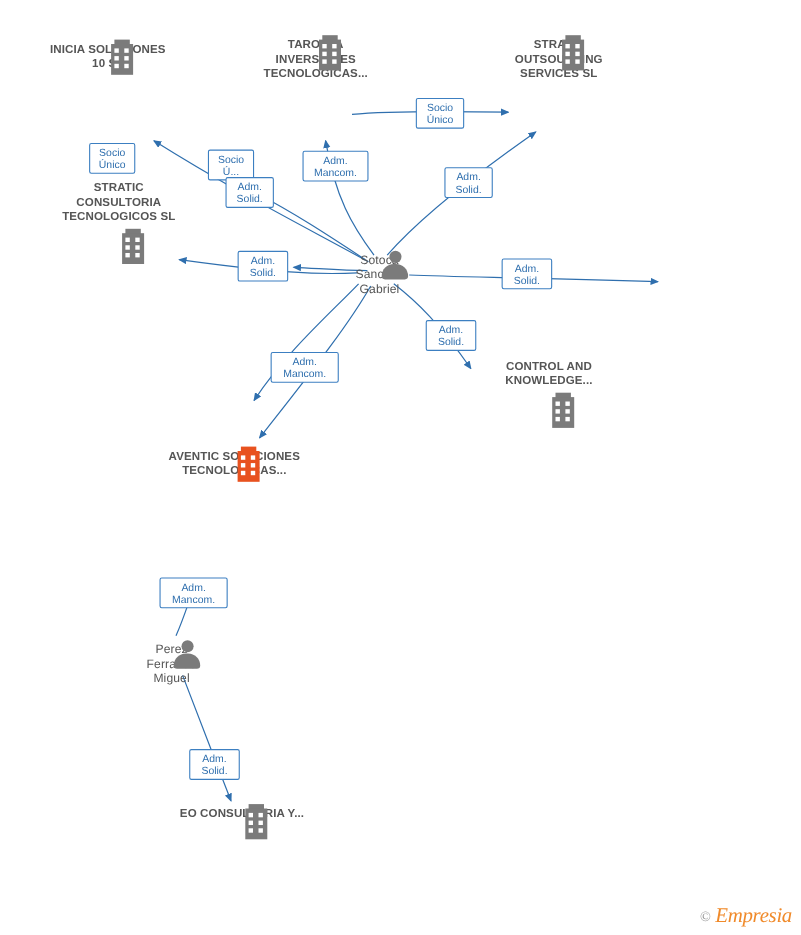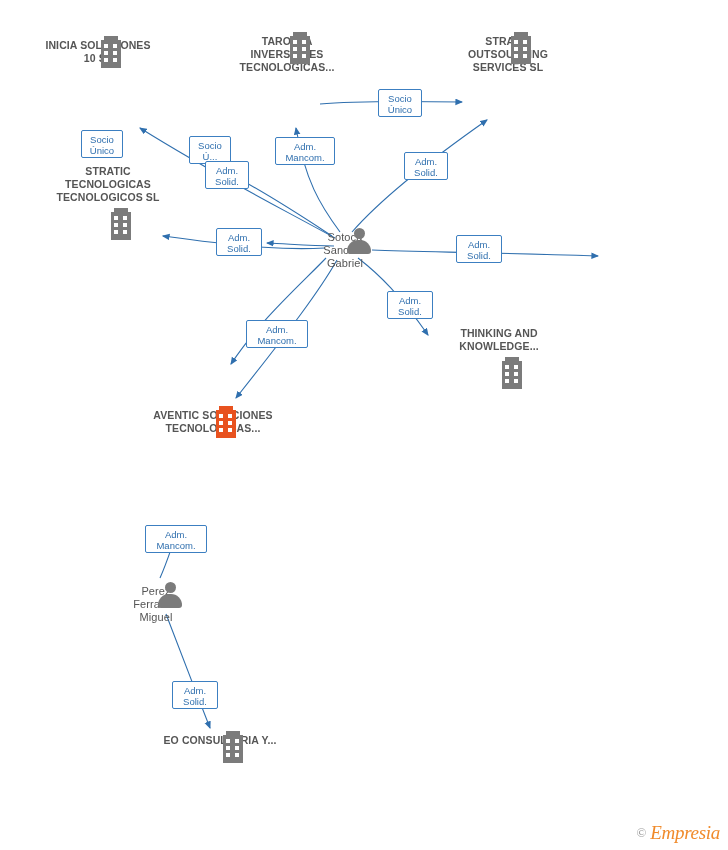--- a/index.html
+++ b/index.html
@@ -223,37 +223,37 @@
             <i style="left:12px;top:18px"></i>
       </span></span>
     </span>
     <span class="label">STRATIC
 OUTSOURCING
 SERVICES  SL</span>
   </div>
 
   <div class="node company" style="left:48px; top:162px;">
     <span class="label" style="margin-bottom:4px;">STRATIC
-TECNOLOGICAS
+CONSULTORIA
 TECNOLOGICOS SL</span>
     <span class="glyph">
       <span class="bld"><span class="roof"></span><span class="body"></span><span class="wins">
         <i style="left:3px;top:4px"></i>
             <i style="left:12px;top:4px"></i>
         <i style="left:3px;top:11px"></i>
             <i style="left:12px;top:11px"></i>
         <i style="left:3px;top:18px"></i>
             <i style="left:12px;top:18px"></i>
       </span></span>
     </span>
   </div>
 
 
   <div class="node company" style="left:439px; top:324px;">
-    <span class="label" style="margin-bottom:4px;">THINKING
+    <span class="label" style="margin-bottom:4px;">CONTROL
 AND
 KNOWLEDGE...</span>
     <span class="glyph">
       <span class="bld"><span class="roof"></span><span class="body"></span><span class="wins">
         <i style="left:3px;top:4px"></i>
             <i style="left:12px;top:4px"></i>
         <i style="left:3px;top:11px"></i>
             <i style="left:12px;top:11px"></i>
         <i style="left:3px;top:18px"></i>
             <i style="left:12px;top:18px"></i>

